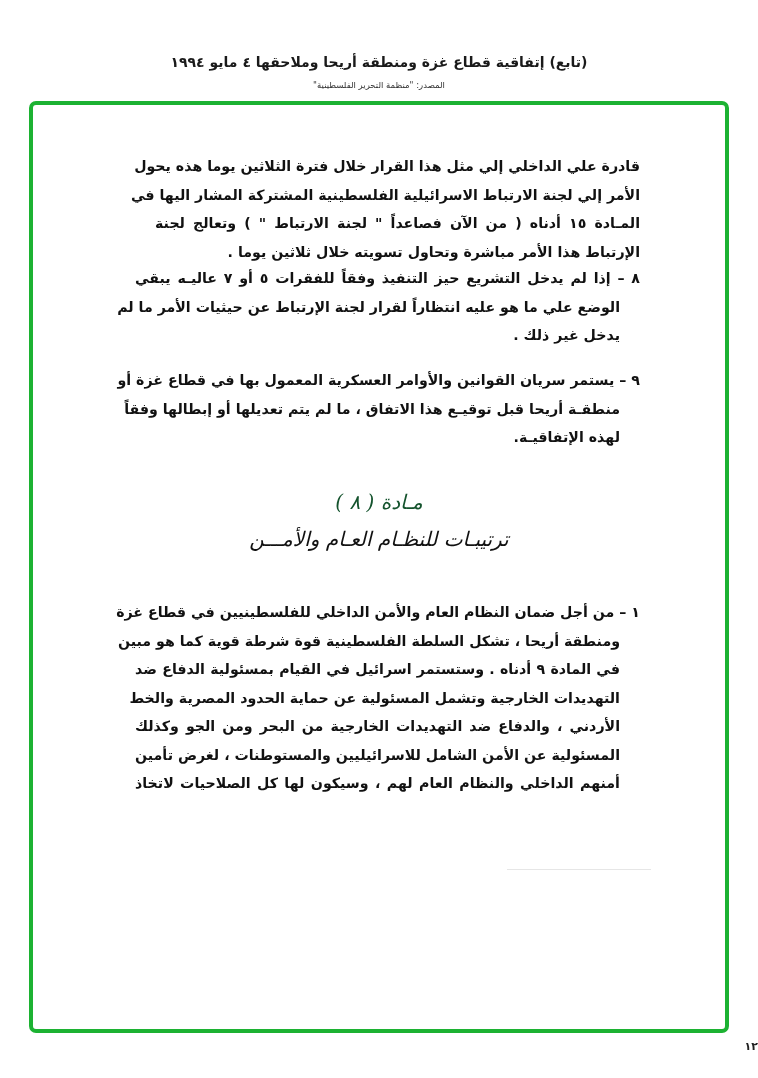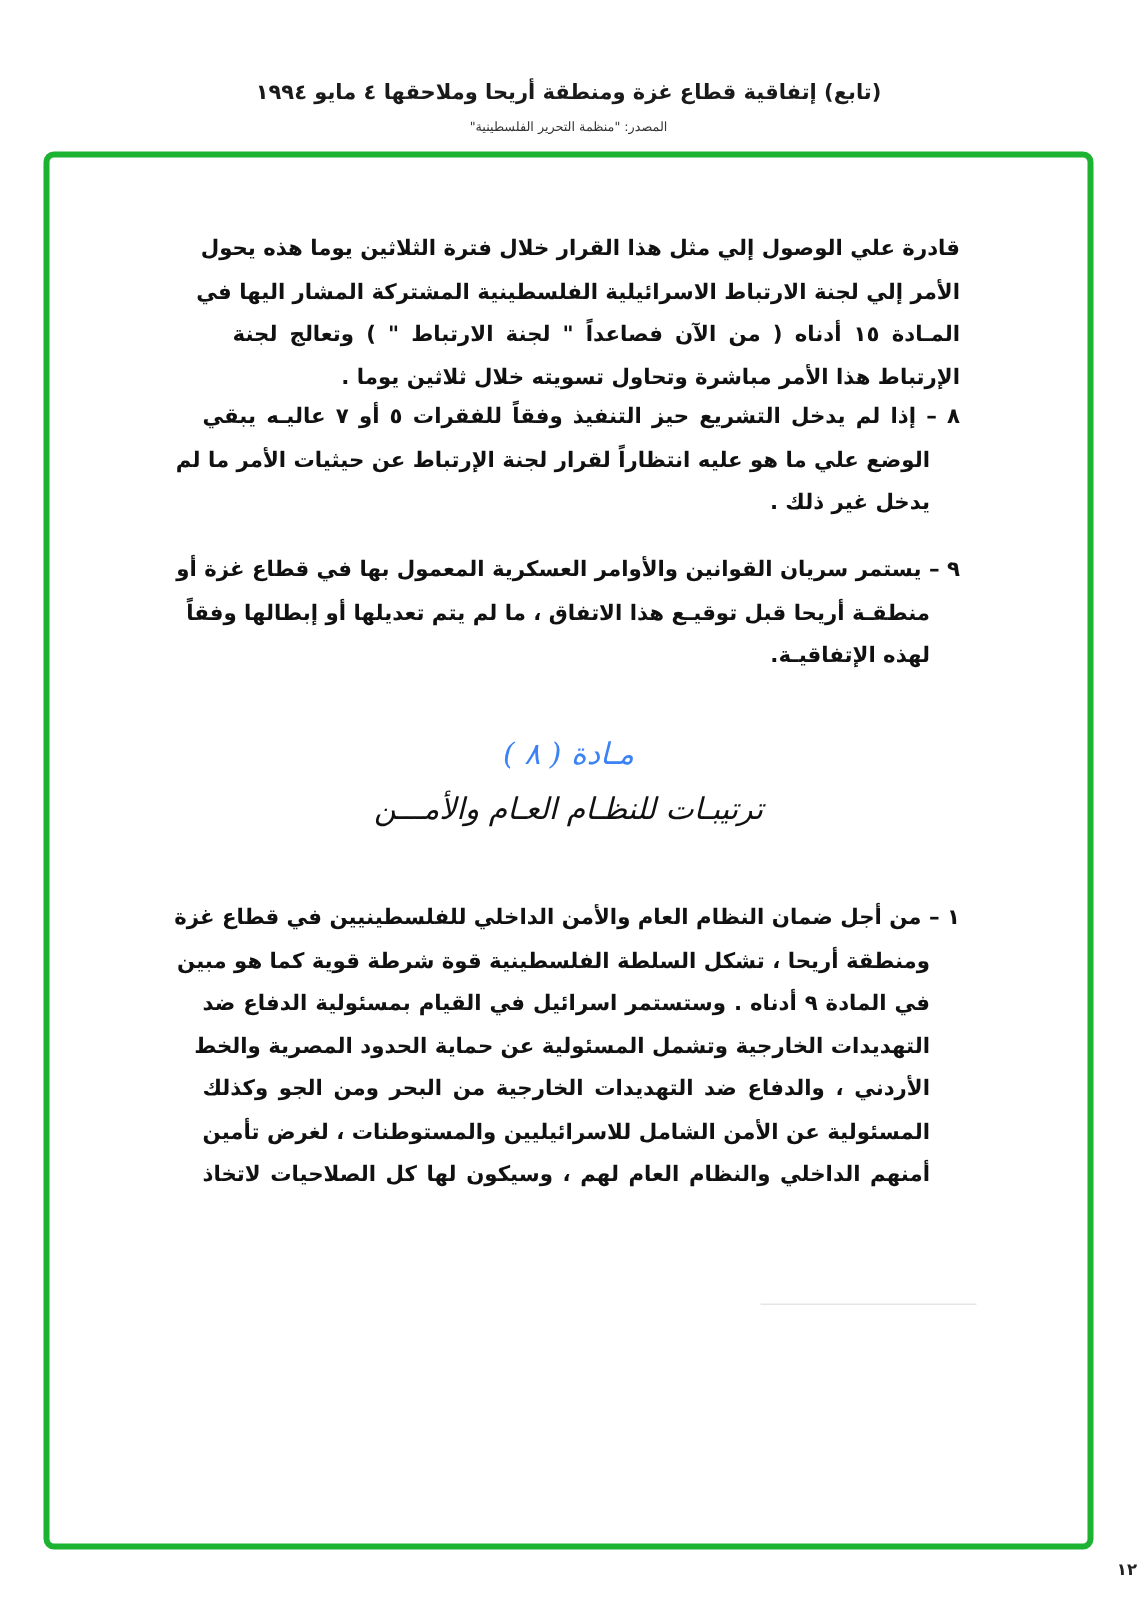--- a/index.html
+++ b/index.html
@@ -10,37 +10,37 @@
   .header-source { position: absolute; top: 80px; left: 0; width: 758px; text-align: center;
          direction: rtl; font-size: 8.5px; color: #333; }
   .frame { position: absolute; left: 29px; top: 101px; width: 692px; height: 924px;
          border: 4px solid #1cb232; border-radius: 7px; }
   .body-block { position: absolute; direction: rtl; text-align: justify;
          font-family: "DejaVu Sans", sans-serif; font-size: 14.2px; font-weight: bold; color: #111; }
   .para { position: absolute; right: 118px; width: 485px; line-height: 28.5px; }
   .para .line { display: block; white-space: nowrap; text-align-last: justify; text-align: justify; }
   .para .line.last { text-align-last: right; }
   .article-title { position: absolute; top: 490px; left: 0; width: 758px; text-align: center;
-         direction: rtl; font-family: "DejaVu Serif", serif; font-style: italic; font-size: 20px; font-weight: normal; color: #3b82f6; }
+         direction: rtl; font-family: "DejaVu Serif", serif; font-style: italic; font-size: 20px; font-weight: normal; color: #14532d; }
   .article-subtitle { position: absolute; top: 527px; left: 0; width: 758px; text-align: center;
          direction: rtl; font-family: "DejaVu Serif", serif; font-style: italic; font-size: 20px; color: #111; }
   .faint-line { position: absolute; left: 507px; top: 869px; width: 144px; height: 1px; background: #e6e6e6; }
   .page-number { position: absolute; top: 1040px; left: 0; width: 758px; text-align: right;
          font-size: 11px; font-weight: bold; color: #222; direction: rtl; }
 </style>
 </head>
 <body>
 
 <div class="header-title">(تابع) إتفاقية قطاع غزة ومنطقة أريحا وملاحقها ٤ مايو ١٩٩٤</div>
 <div class="header-source">المصدر: "منظمة التحرير الفلسطينية"</div>
 
 <div class="frame"></div>
 
 <div class="body-block para" style="top:152px;">
-  <span class="line">قادرة علي الوصول إلي مثل هذا القرار خلال فترة الثلاثين يوما هذه يحول</span>
+  <span class="line">قادرة علي الداخلي إلي مثل هذا القرار خلال فترة الثلاثين يوما هذه يحول</span>
   <span class="line">الأمر إلي لجنة الارتباط الاسرائيلية الفلسطينية المشتركة المشار اليها في</span>
   <span class="line">المـادة ١٥ أدناه ( من الآن فصاعداً " لجنة الارتباط " ) وتعالج لجنة</span>
   <span class="line last">الإرتباط هذا الأمر مباشرة وتحاول تسويته خلال ثلاثين يوما .</span>
 </div>
 
 <div class="body-block para numbered" style="top:264px; right:118px; width:505px;">
   <span class="line">٨ – إذا لم يدخل التشريع حيز التنفيذ وفقاً للفقرات ٥ أو ٧ عاليـه يبقي</span>
   <span class="line" style="padding-right:20px;">الوضع علي ما هو عليه انتظاراً لقرار لجنة الإرتباط عن حيثيات الأمر ما لم</span>
   <span class="line last" style="padding-right:20px;">يدخل غير ذلك .</span>
 </div>

